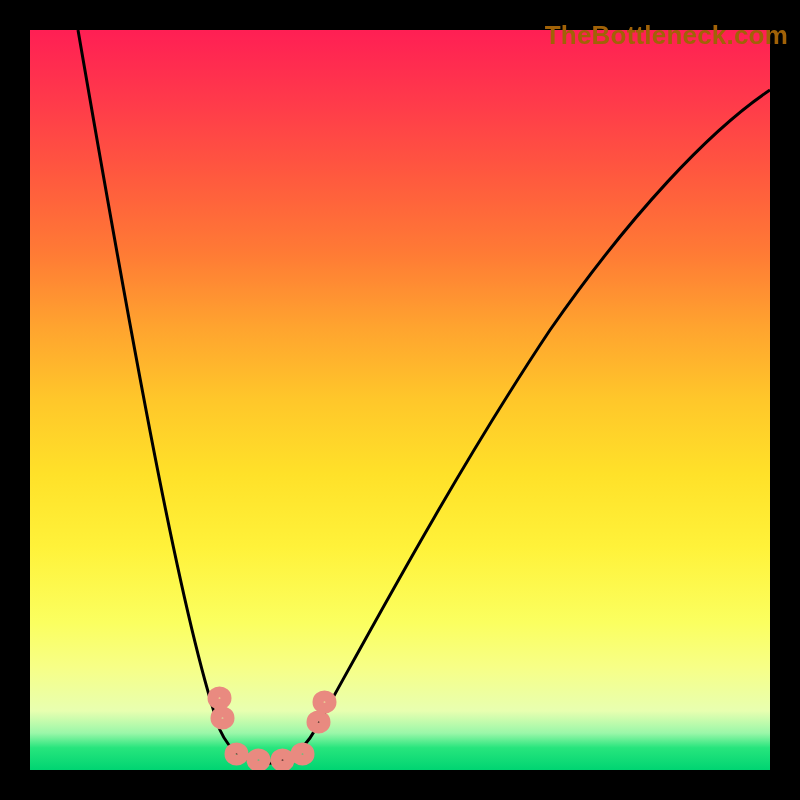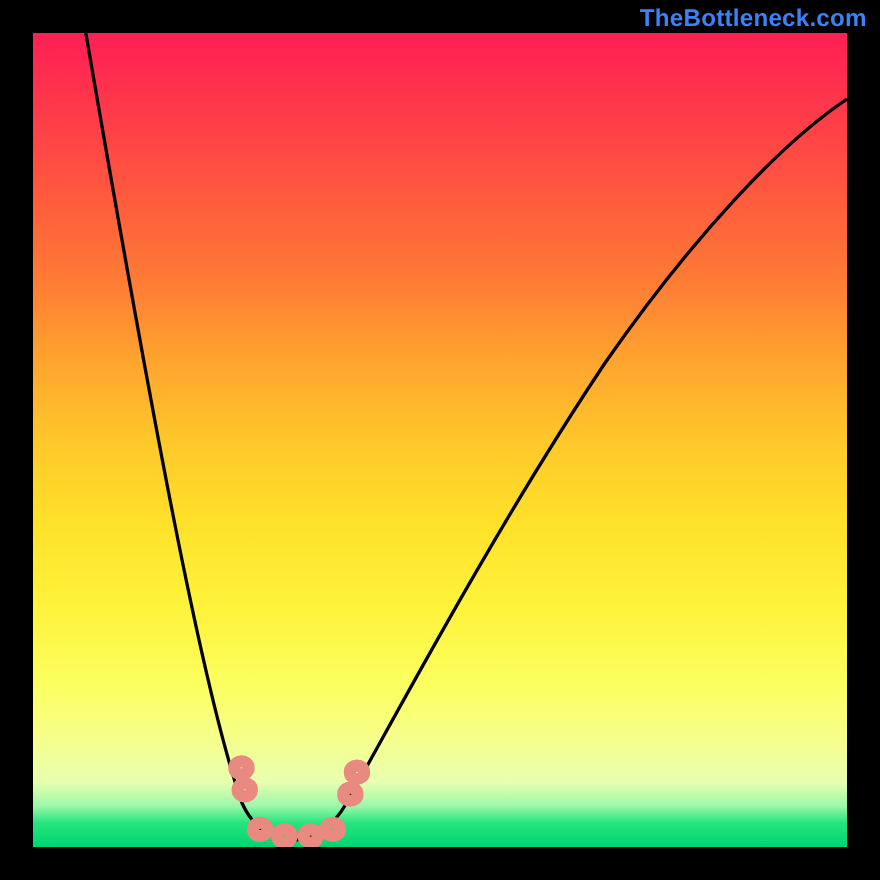--- a/index.html
+++ b/index.html
@@ -28,26 +28,26 @@
       #fbff5f 80%,
       #f7ff86 86%,
       #e8ffb0 92%,
       #9bf7a9 95%,
       #27e57d 97%,
       #00d472 100%
     );
   }
   .watermark {
     position: absolute;
-    top: 4px;
+    top: 20px;
     right: 12px;
     font-family: Arial, Helvetica, sans-serif;
-    font-size: 22px;
+    font-size: 26px;
     font-weight: 600;
-    color: #3b82f6;
+    color: #a16207;
     letter-spacing: 0.2px;
   }
   svg.curves {
     position: absolute;
     left: 0;
     top: 0;
     width: 740px;
     height: 740px;
   }
 </style>

